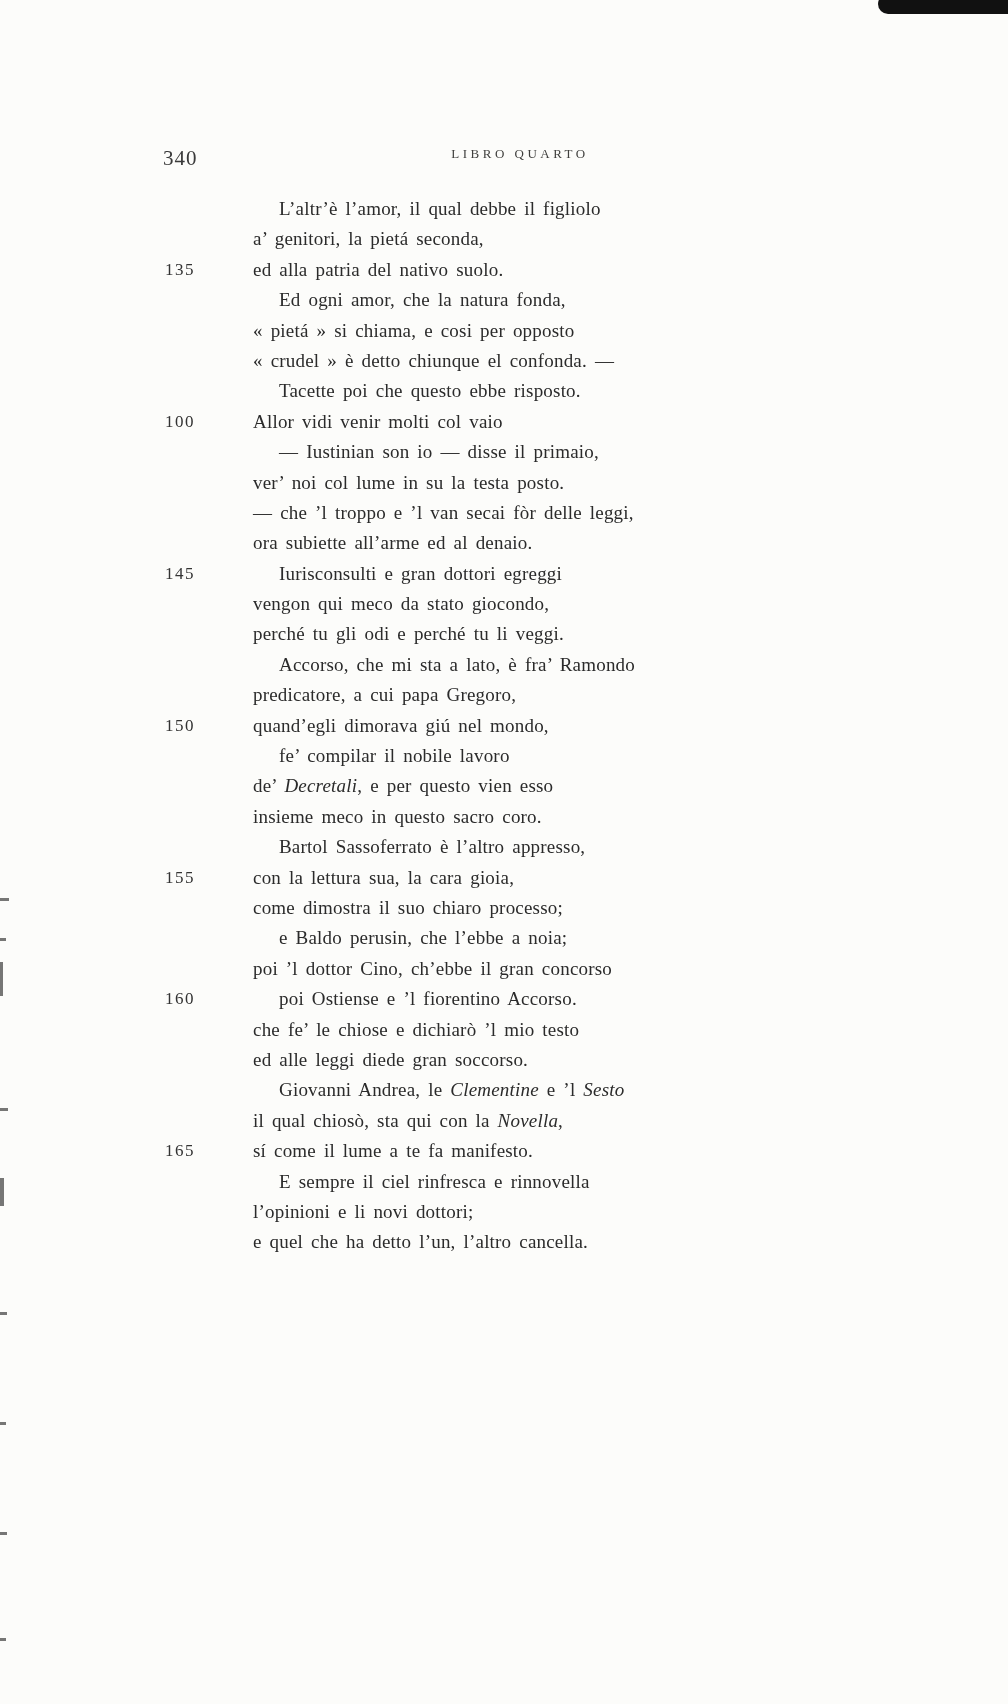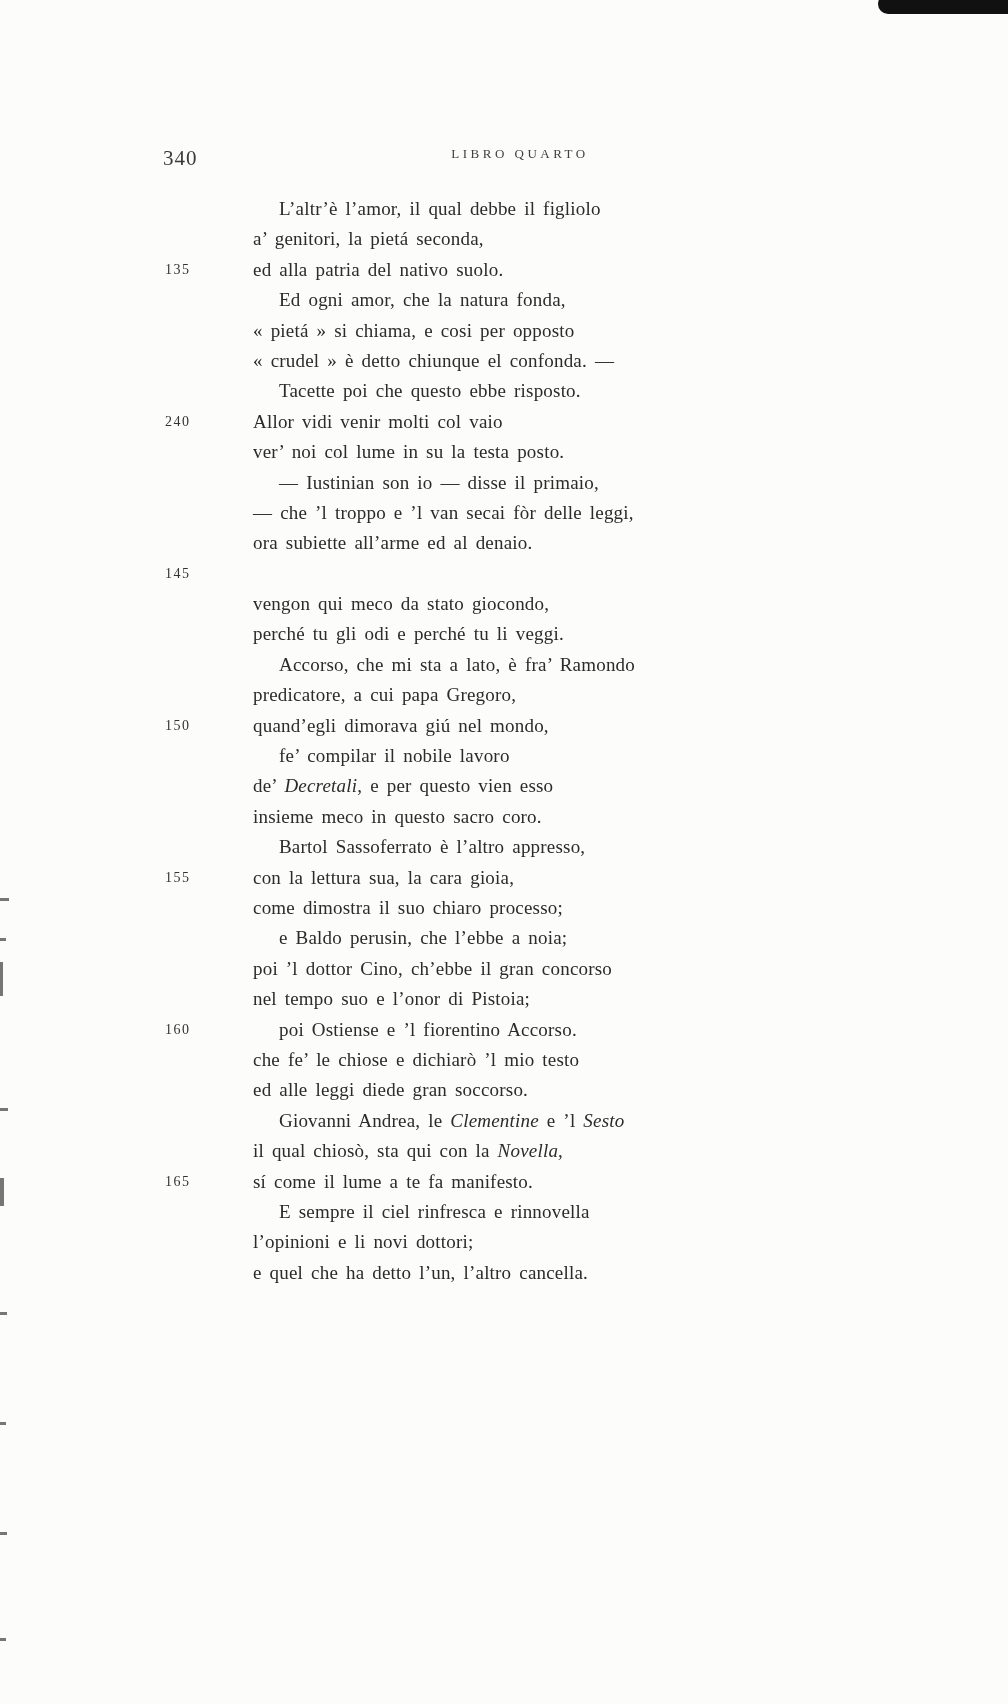--- a/index.html
+++ b/index.html
@@ -56,21 +56,21 @@
     font-size: 19px;
     line-height: 30.4px;
     word-spacing: 3px;
     letter-spacing: 0.2px;
     white-space: nowrap;
   }
   .line .line-num {
     position: absolute;
     left: 165px;
     top: 0;
-    font-size: 14px;
+    font-size: 17px;
     letter-spacing: 1.5px;
     color: #333;
   }
   .line .line-text {
     position: absolute;
     left: 253px;
     top: 0;
   }
   .line.indent .line-text {
     left: 279px;
@@ -134,37 +134,38 @@
       <div class="line">
         <span class="line-text"><span>« pietá » si chiama, e cosi per opposto</span></span>
       </div>
       <div class="line">
         <span class="line-text"><span>« crudel » è detto chiunque el confonda. —</span></span>
       </div>
       <div class="line indent">
         <span class="line-text"><span>Tacette poi che questo ebbe risposto.</span></span>
       </div>
       <div class="line">
-        <span class="line-num">240</span>
+        <span class="line-num">100</span>
         <span class="line-text"><span>Allor vidi venir molti col vaio</span></span>
       </div>
+      <div class="line indent">
+        <span class="line-text"><span>— Iustinian son io — disse il primaio,</span></span>
+      </div>
       <div class="line">
         <span class="line-text"><span>ver’ noi col lume in su la testa posto.</span></span>
       </div>
-      <div class="line indent">
-        <span class="line-text"><span>— Iustinian son io — disse il primaio,</span></span>
-      </div>
       <div class="line">
         <span class="line-text"><span>— che ’l troppo e ’l van secai fòr delle leggi,</span></span>
       </div>
       <div class="line">
         <span class="line-text"><span>ora subiette all’arme ed al denaio.</span></span>
       </div>
       <div class="line indent">
         <span class="line-num">145</span>
+        <span class="line-text"><span>Iurisconsulti e gran dottori egreggi</span></span>
       </div>
       <div class="line">
         <span class="line-text"><span>vengon qui meco da stato giocondo,</span></span>
       </div>
       <div class="line">
         <span class="line-text"><span>perché tu gli odi e perché tu li veggi.</span></span>
       </div>
       <div class="line indent">
         <span class="line-text"><span>Accorso, che mi sta a lato, è fra’ Ramondo</span></span>
       </div>
@@ -193,23 +194,20 @@
       </div>
       <div class="line">
         <span class="line-text"><span>come dimostra il suo chiaro processo;</span></span>
       </div>
       <div class="line indent">
         <span class="line-text"><span>e Baldo perusin, che l’ebbe a noia;</span></span>
       </div>
       <div class="line">
         <span class="line-text"><span>poi ’l dottor Cino, ch’ebbe il gran concorso</span></span>
       </div>
-      <div class="line">
-        <span class="line-text"><span>nel tempo suo e l’onor di Pistoia;</span></span>
-      </div>
       <div class="line indent">
         <span class="line-num">160</span>
         <span class="line-text"><span>poi Ostiense e ’l fiorentino Accorso.</span></span>
       </div>
       <div class="line">
         <span class="line-text"><span>che fe’ le chiose e dichiarò ’l mio testo</span></span>
       </div>
       <div class="line">
         <span class="line-text"><span>ed alle leggi diede gran soccorso.</span></span>
       </div>

